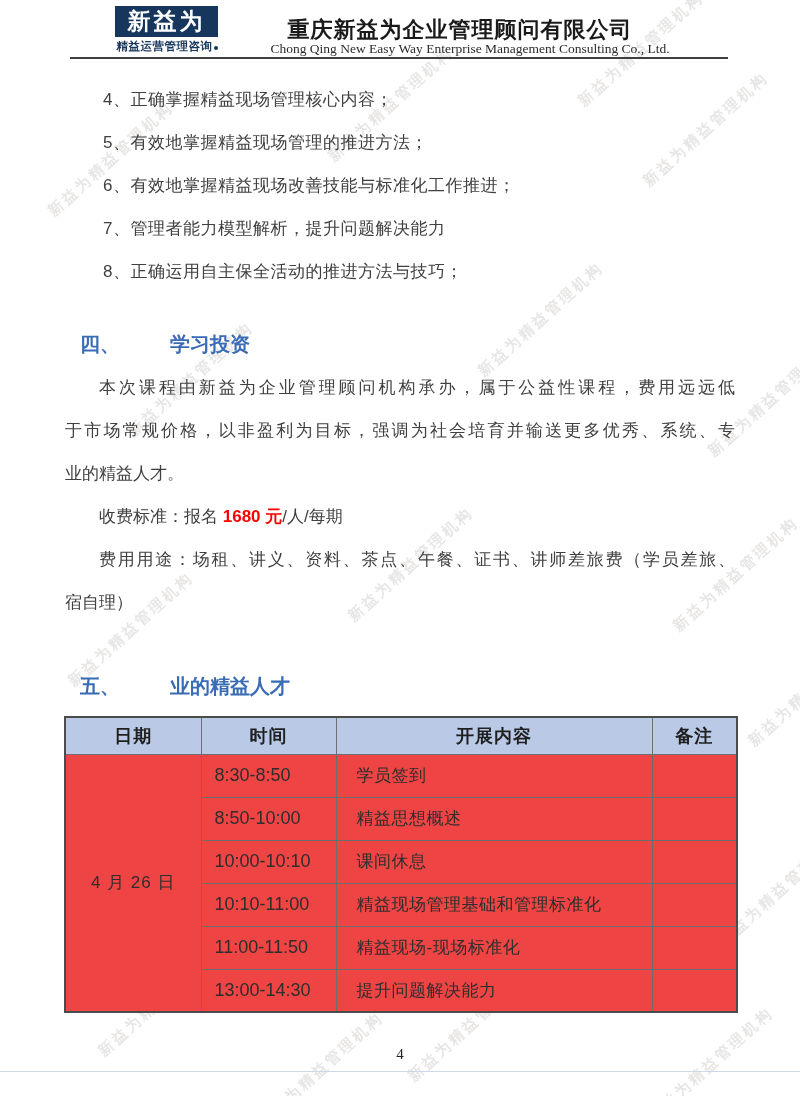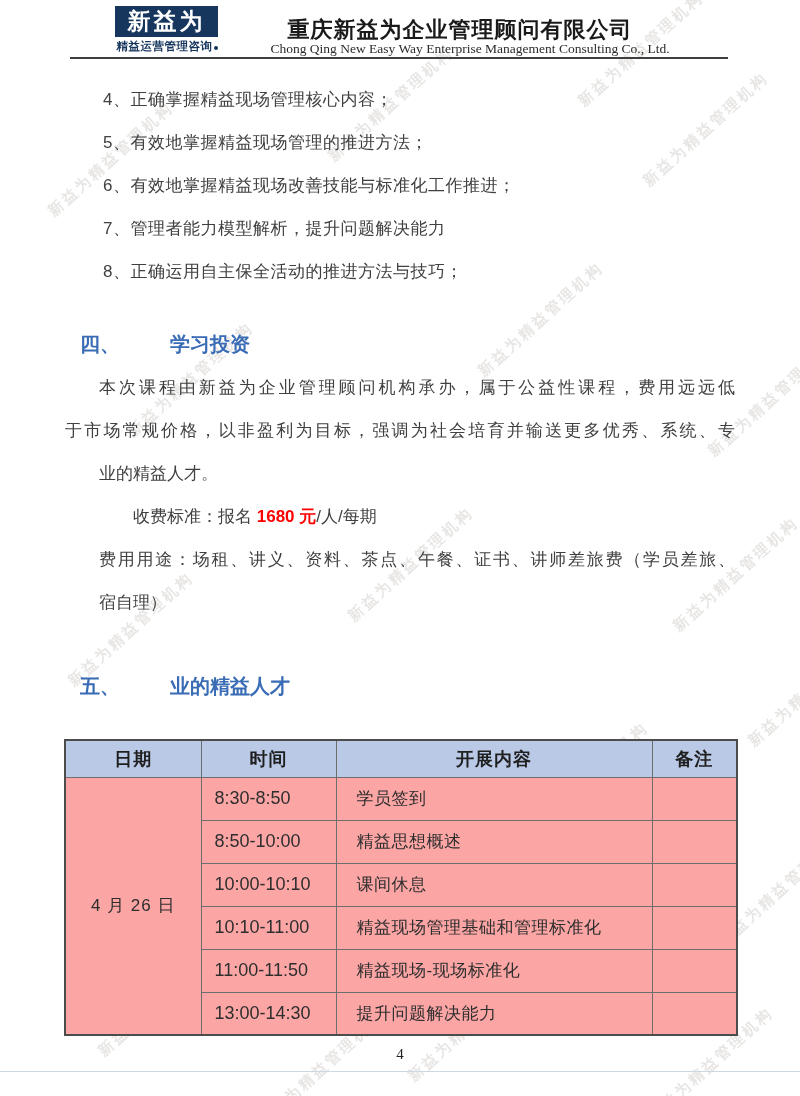--- a/index.html
+++ b/index.html
@@ -53,38 +53,38 @@
   .objectives .item { height:43px; line-height:43px; font-size:17px; color:#404040; letter-spacing:0.5px; white-space:nowrap; }
 
   
   .sec-heading { position:absolute; left:80px; z-index:2; font-size:20px; font-weight:bold; color:#3a6cb5; white-space:nowrap; }
   .sec-heading.invest { top:331px; }
   .sec-heading.schedule { top:673px; }
   .sec-num { display:inline-block; width:90px; }
 
   
   .invest-body { position:absolute; left:65px; top:366px; width:670px; z-index:2; font-size:17px; color:#404040; }
-  .invest-body .line { height:43px; line-height:43px; white-space:nowrap;margin-left:34px; }
+  .invest-body .line { height:43px; line-height:43px; white-space:nowrap; }
   .invest-body .wrapline { height:43px; line-height:43px; white-space:nowrap; text-align:justify; text-align-last:justify; }
   .invest-body .indent { text-indent:2em; }
   .price { color:#fe0000; font-weight:bold; }
 
   
   .sched-table {
-    position:absolute; left:64px; top:739px; z-index:2;
+    position:absolute; left:64px; top:716px; z-index:2;
     border-collapse:collapse; table-layout:fixed; width:672px;
     font-size:18px; color:#2e2e2e;
   }
   .sched-table th, .sched-table td { border:1px solid #6e6e6e; }
   .sched-table { border:2px solid #4c4c4c; }
   .sched-table th {
     background:#b9c9e6; height:37px; font-size:18px; font-weight:bold; color:#1f1f1f;
     text-align:center; letter-spacing:1px;
   }
-  .sched-table td { height:43px; background:#fca5a5; }
+  .sched-table td { height:43px; background:#ef4444; }
   .td-date { text-align:center; font-size:17px; letter-spacing:1px; }
   .td-time { padding-left:13px; font-size:18px; }
   .td-content { padding-left:20px; font-size:17px; letter-spacing:0.5px; }
 
   
   .page-number {
     position:absolute; left:0; right:0; top:1046px; text-align:center;
     font-family:"Liberation Serif","DejaVu Serif",serif; font-size:15px; color:#222222; z-index:2;
   }
   .footer-rule { position:absolute; left:0; top:1071px; width:800px; height:1px; background:#ccd8e4; z-index:2; }

